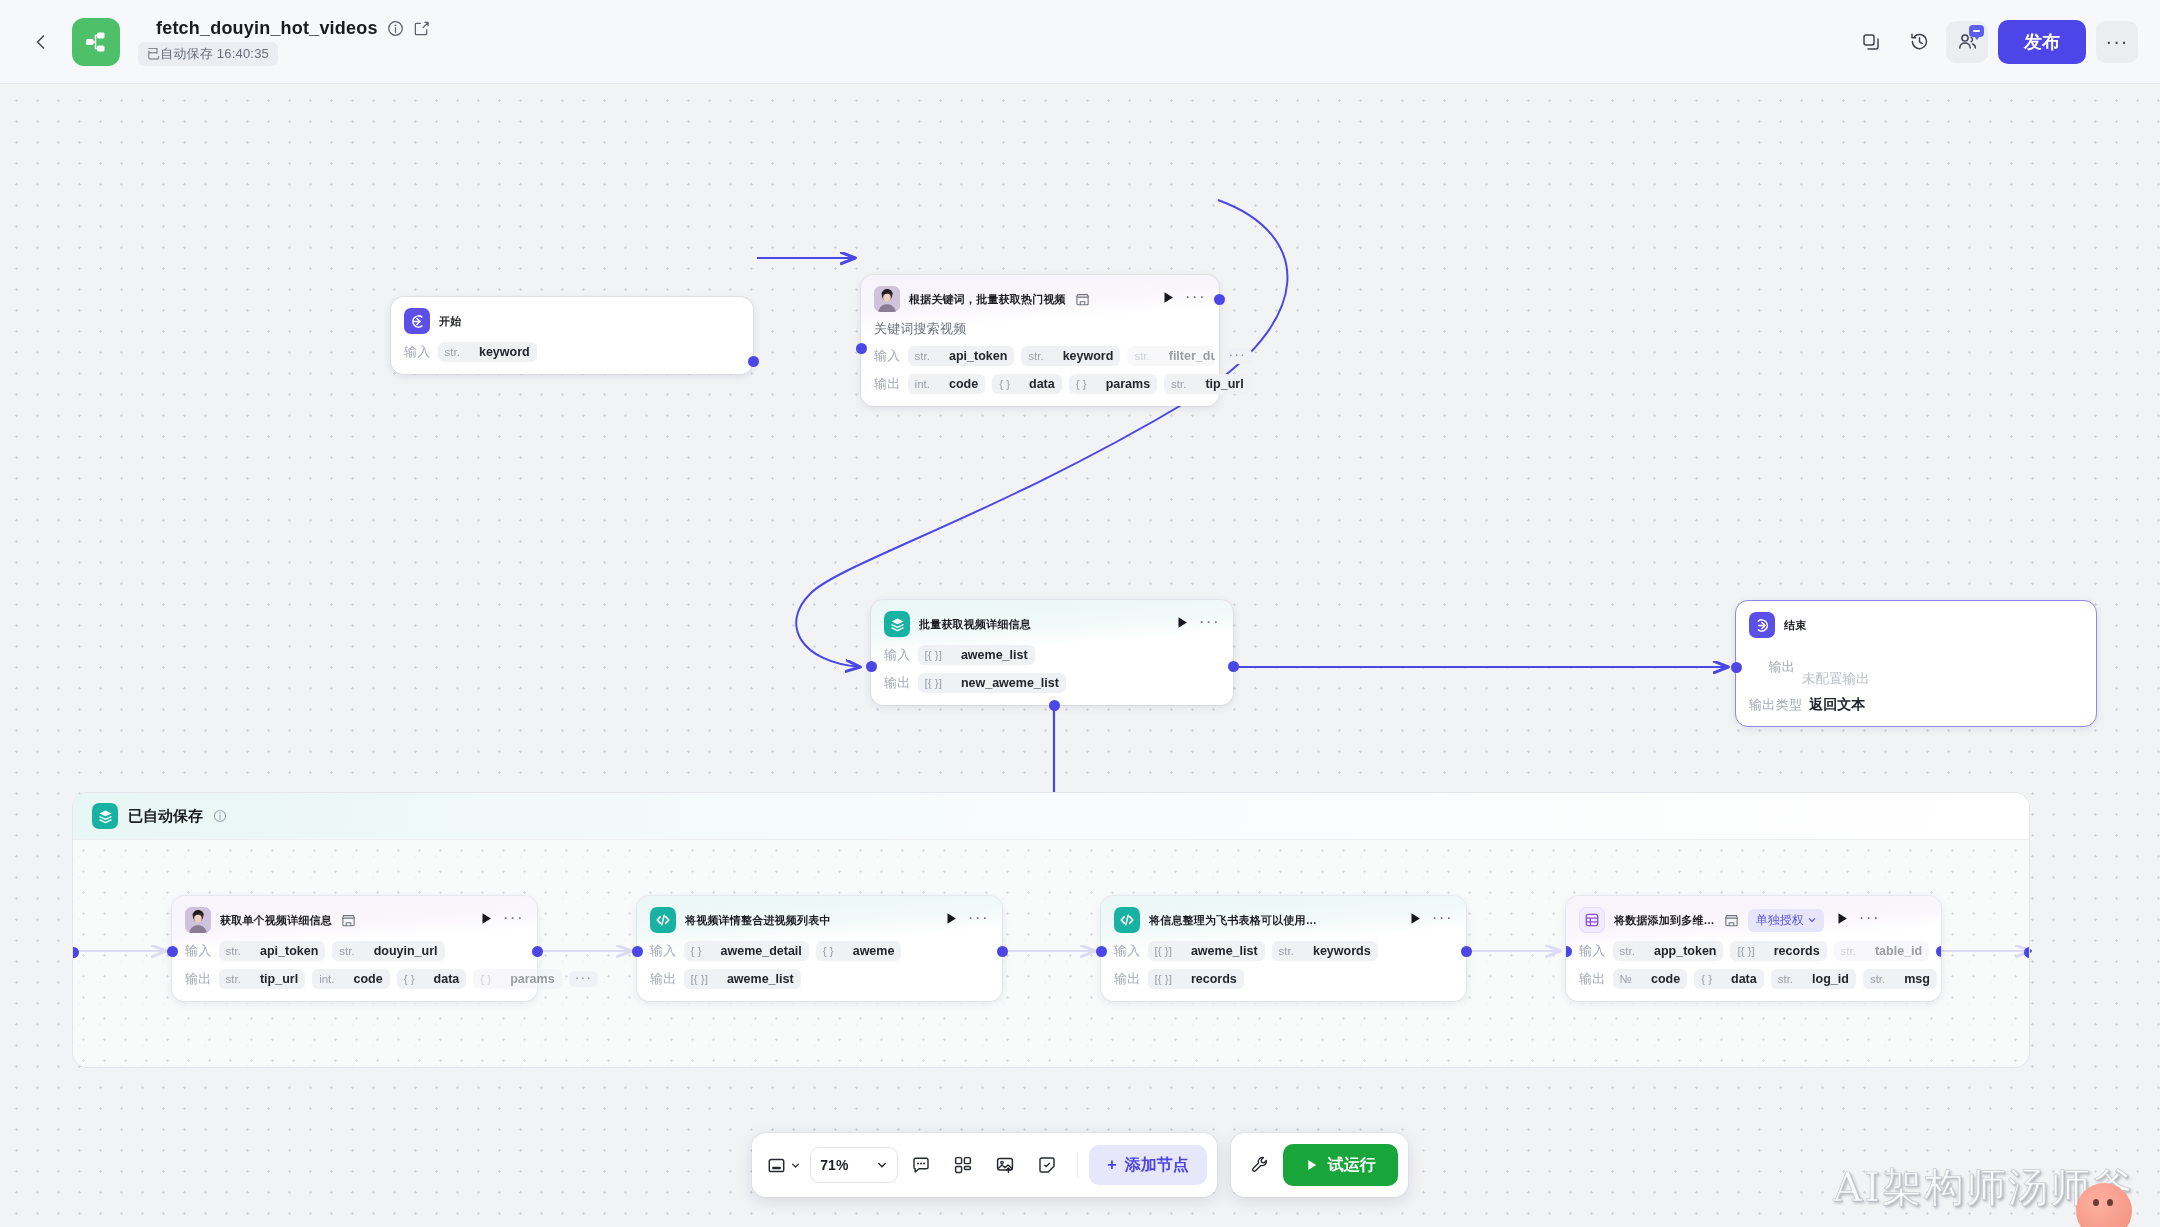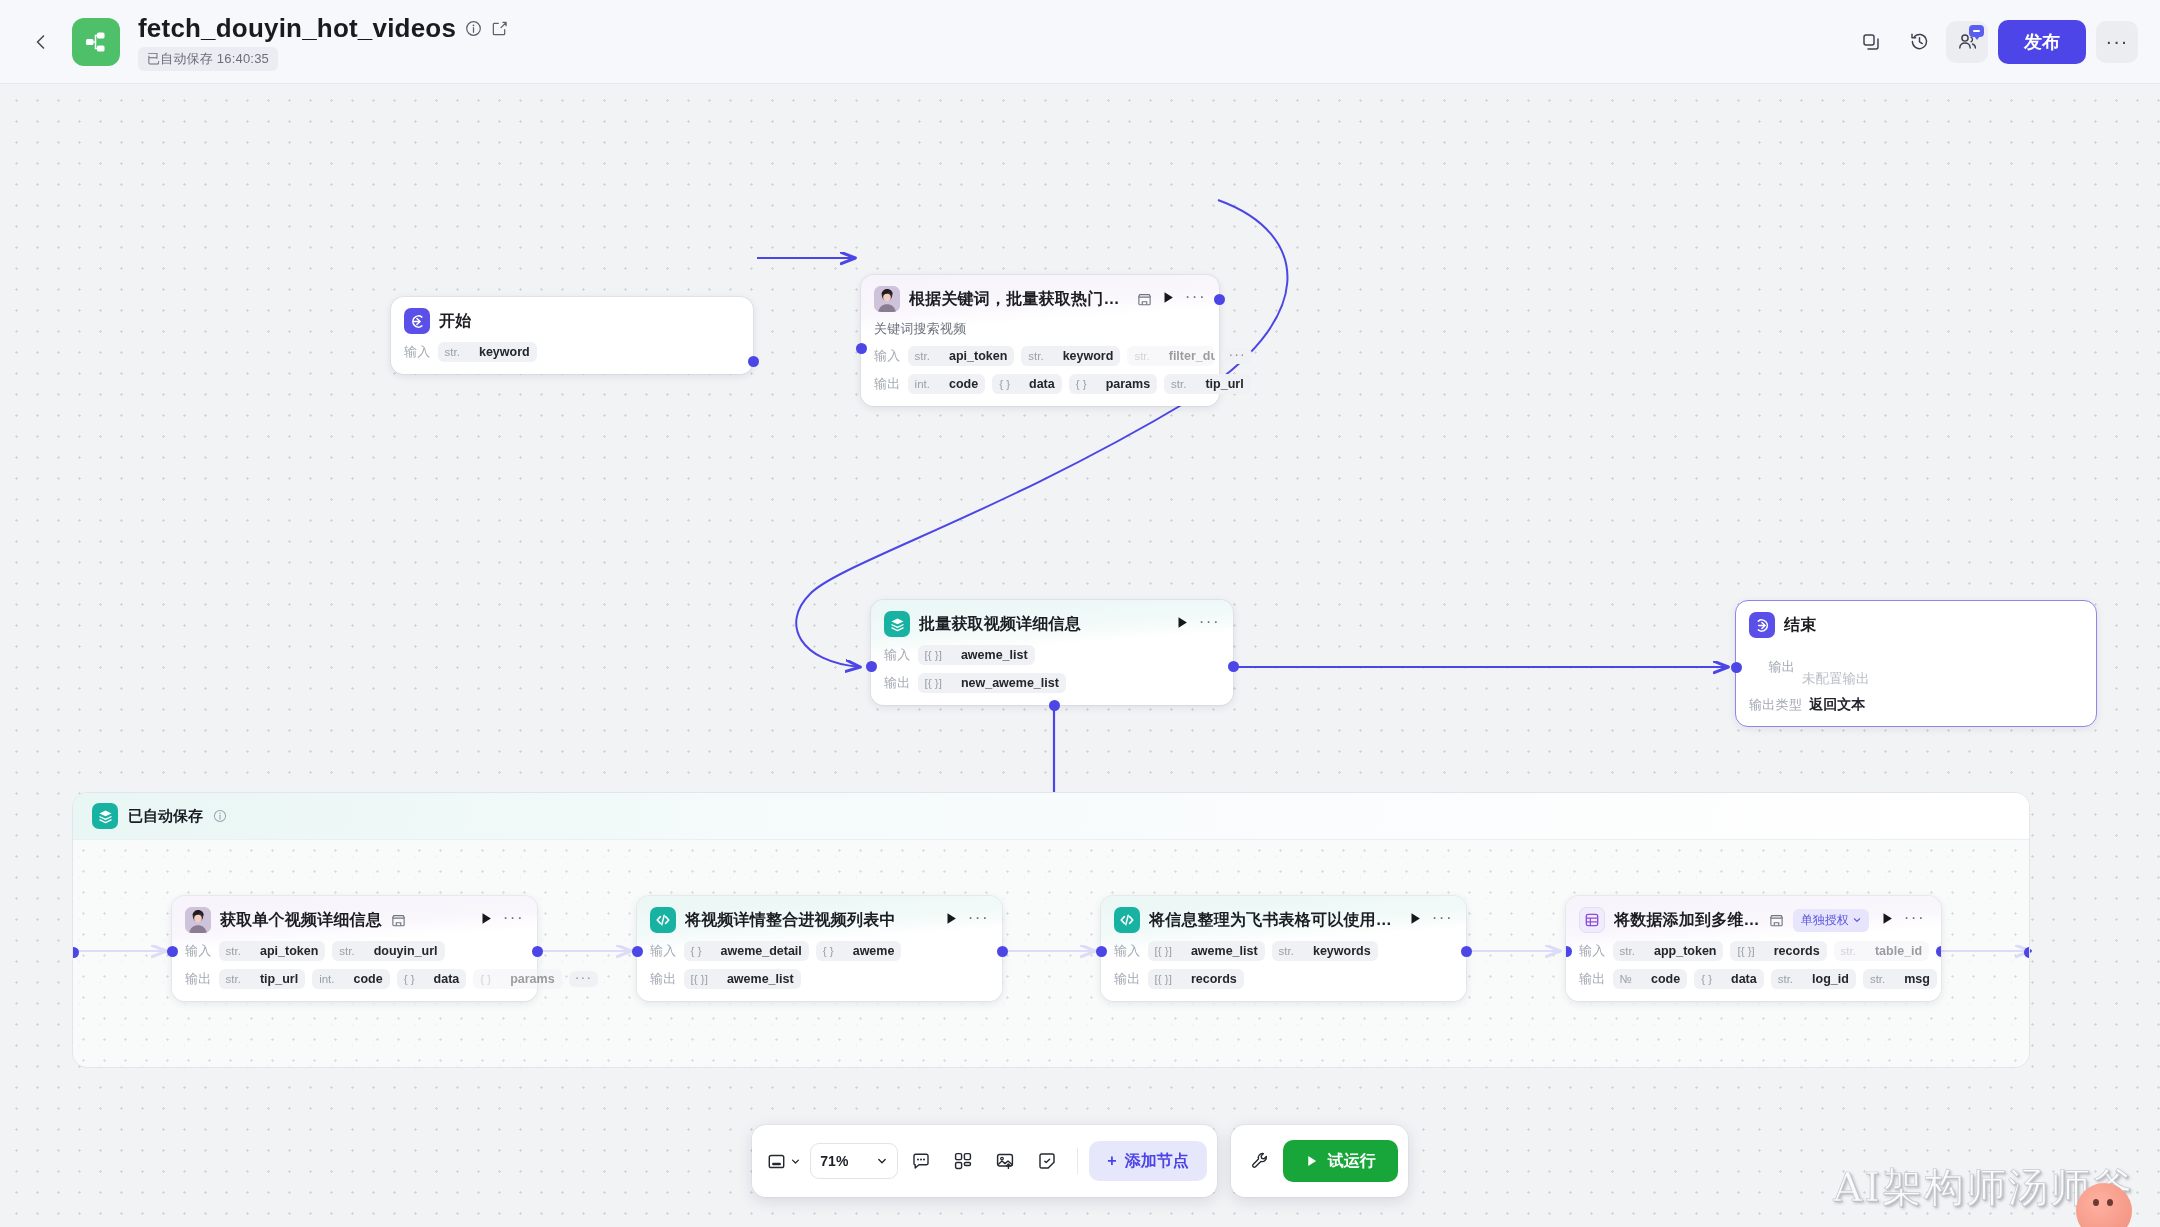--- a/index.html
+++ b/index.html
@@ -23,21 +23,21 @@
     display: flex; align-items: center; justify-content: center;
     border-radius: 8px; cursor: pointer; color: #4a4f5c;
   }
   .app-logo {
     width: 48px; height: 48px; margin-left: 12px;
     background: #4ec06a; border-radius: 12px;
     display: flex; align-items: center; justify-content: center;
   }
   .title-wrap { margin-left: 18px; display: flex; flex-direction: column; gap: 3px; }
   .title-row { display: flex; align-items: center; gap: 9px; }
-  .wf-title { font-size: 26px; font-weight: 700; color: #1a1b1f; letter-spacing: .2px; }
+  .wf-title { font-size: 18px; font-weight: 700; color: #1a1b1f; letter-spacing: .2px; margin-left: 18px; }
   .ic-info, .ic-edit { color: #5b606d; display: flex; align-items: center; cursor: pointer; }
   .saved-badge {
     align-self: flex-start;
     background: #ebedf2; color: #6a6f7c;
     font-size: 13px; padding: 3px 9px; border-radius: 6px;
     letter-spacing: .2px;
   }
   .hdr-right { margin-left: auto; display: flex; align-items: center; gap: 6px; padding-right: 22px; }
   .hdr-icon-btn {
     width: 42px; height: 42px; border-radius: 10px;
@@ -100,21 +100,21 @@
   .node-ico {
     width: 26px; height: 26px; border-radius: 7px; flex: 0 0 auto;
     display: flex; align-items: center; justify-content: center;
     overflow: hidden;
   }
   .ico-indigo { background: #5a50e8; }
   .ico-teal   { background: #17b2a2; }
   .ico-purple { background: #f0ecfb; border: 1px solid #e3dcf7; }
   .ico-avatar { background: #d9cfe6; }
   .node-name {
-    font-size: 16px; font-weight: 700; color: #1b1d22;
+    font-size: 11px; font-weight: 700; color: #1b1d22;
     white-space: nowrap; overflow: hidden; text-overflow: ellipsis;
     letter-spacing: .2px;
   }
   .node-head-ic { color: #70757f; display: flex; align-items: center; cursor: pointer; flex:0 0 auto;}
   .play-ic { color: #16181d; cursor: pointer; flex:0 0 auto; margin-left:2px;}
   .dots-ic {
     color: #6d727c; font-size: 17px; letter-spacing: 1.4px;
     cursor: pointer; flex: 0 0 auto; line-height: 10px; padding-bottom:5px;
   }
   .auth-chip {
@@ -171,21 +171,21 @@
   }
   .batch-title { font-size: 15px; font-weight: 700; color: #1b1d22; }
 
   
   #toolbar-wrap {
     position: absolute; left: 0; bottom: 30px; width: 2160px;
     display: flex; justify-content: center; align-items: center; gap: 14px;
     z-index: 60;
   }
   .tb-panel {
-    background: #fff; border-radius: 14px; height: 72px;
+    background: #fff; border-radius: 14px; height: 64px;
     box-shadow: 0 4px 16px rgba(20,25,60,.12), 0 0 0 1px rgba(20,25,60,.035);
     display: flex; align-items: center; padding: 0 10px; gap: 4px;
   }
   .tb-btn {
     height: 38px; min-width: 38px; border-radius: 9px;
     display: flex; align-items: center; justify-content: center; gap: 4px;
     color: #25282f; cursor: pointer; padding: 0 5px;
   }
   .zoom-select {
     height: 36px; border: 1px solid #e2e4e9; border-radius: 9px;

